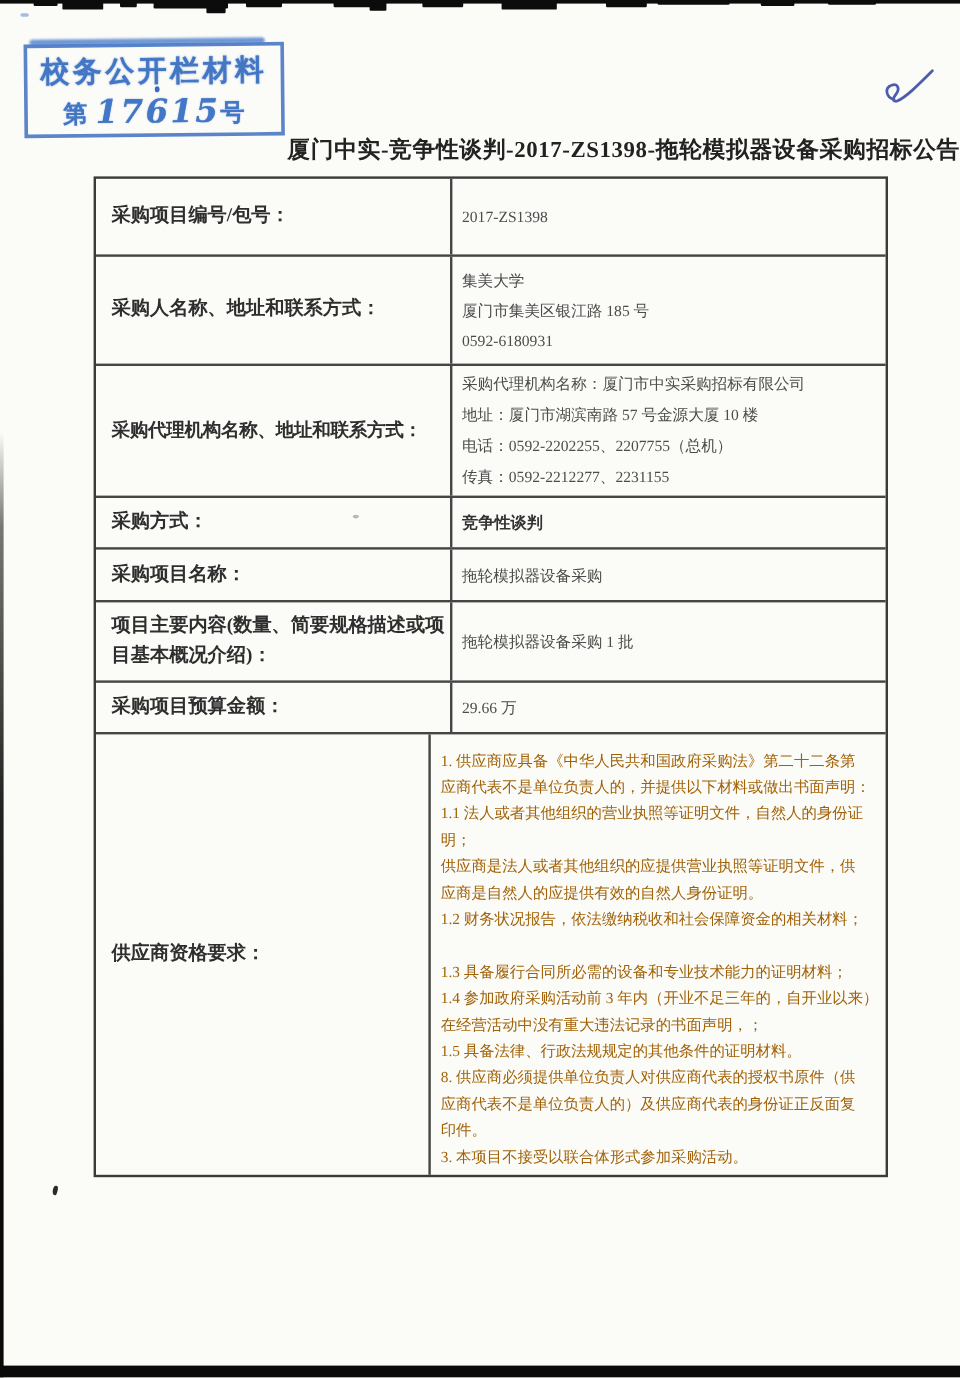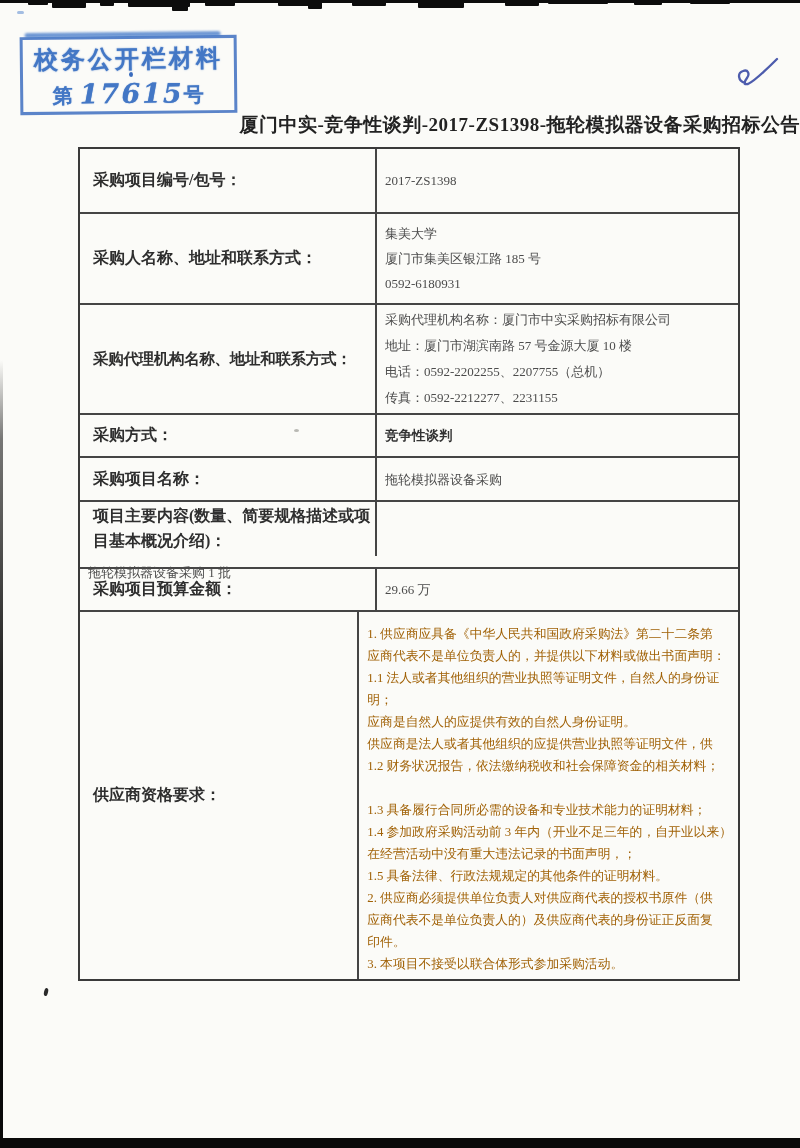--- a/index.html
+++ b/index.html
@@ -35,21 +35,21 @@
 
   
   .doc-title{position:absolute;left:0;top:112px;width:800px;text-align:right;
     font-size:19px;font-weight:700;color:#222;letter-spacing:.5px;white-space:nowrap;}
 
   
   .proc-table{position:absolute;left:78px;top:147px;width:662px;border:2px solid #3a3a3a;box-sizing:border-box;background:transparent;}
   .row{display:flex;}
   .row + .row{border-top:2px solid #454545;}
   .rh0{height:63px;} .rh1{height:89px;} .rh2{height:108px;} .rh3{height:42px;}
-  .rh4{height:41px;} .rh5{height:65px;flex-direction:column;} .rh6{height:41px;} .rh7{height:367px;}
+  .rh4{height:41px;} .rh5{height:65px;} .rh6{height:41px;} .rh7{height:367px;}
   .cell-label{width:297px;box-sizing:border-box;border-right:2px solid #454545;
     padding:2px 2px 2px 13px;display:flex;align-items:center;
     font-size:16px;font-weight:600;color:#2e2e2e;line-height:1.55;}
   .cell-label.tight{font-size:15.5px;letter-spacing:-0.3px;}
   .cell-value{flex:1;box-sizing:border-box;padding:4px 6px 4px 8px;display:flex;flex-direction:column;justify-content:center;
     font-size:13px;color:#4c4c4c;}
   .vline{line-height:25px;white-space:nowrap;}
   .rh2 .vline{line-height:26px;}
   .bold-val .vline{font-weight:700;color:#333;font-size:13.5px;}
   .cell-value.req{justify-content:flex-start;padding-top:11px;}
@@ -148,28 +148,28 @@
     </div>
   </div>
 
   <div class="row rh7">
     <div class="cell-label">供应商资格要求：</div>
     <div class="cell-value req">
       <div class="qline">1. 供应商应具备《中华人民共和国政府采购法》第二十二条第</div>
       <div class="qline">应商代表不是单位负责人的，并提供以下材料或做出书面声明：</div>
       <div class="qline">1.1 法人或者其他组织的营业执照等证明文件，自然人的身份证</div>
       <div class="qline">明；</div>
+      <div class="qline">供应商是法人或者其他组织的应提供营业执照等证明文件，供</div>
       <div class="qline">应商是自然人的应提供有效的自然人身份证明。</div>
-      <div class="qline">供应商是法人或者其他组织的应提供营业执照等证明文件，供</div>
       <div class="qline">1.2 财务状况报告，依法缴纳税收和社会保障资金的相关材料；</div>
       <div class="qline"></div>
       <div class="qline">1.3 具备履行合同所必需的设备和专业技术能力的证明材料；</div>
       <div class="qline">1.4 参加政府采购活动前 3 年内（开业不足三年的，自开业以来）</div>
       <div class="qline">在经营活动中没有重大违法记录的书面声明，；</div>
       <div class="qline">1.5 具备法律、行政法规规定的其他条件的证明材料。</div>
-      <div class="qline">2. 供应商必须提供单位负责人对供应商代表的授权书原件（供</div>
+      <div class="qline">8. 供应商必须提供单位负责人对供应商代表的授权书原件（供</div>
       <div class="qline">应商代表不是单位负责人的）及供应商代表的身份证正反面复</div>
       <div class="qline">印件。</div>
       <div class="qline">3. 本项目不接受以联合体形式参加采购活动。</div>
     </div>
   </div>
 
 </div>
 
 </body></html>

